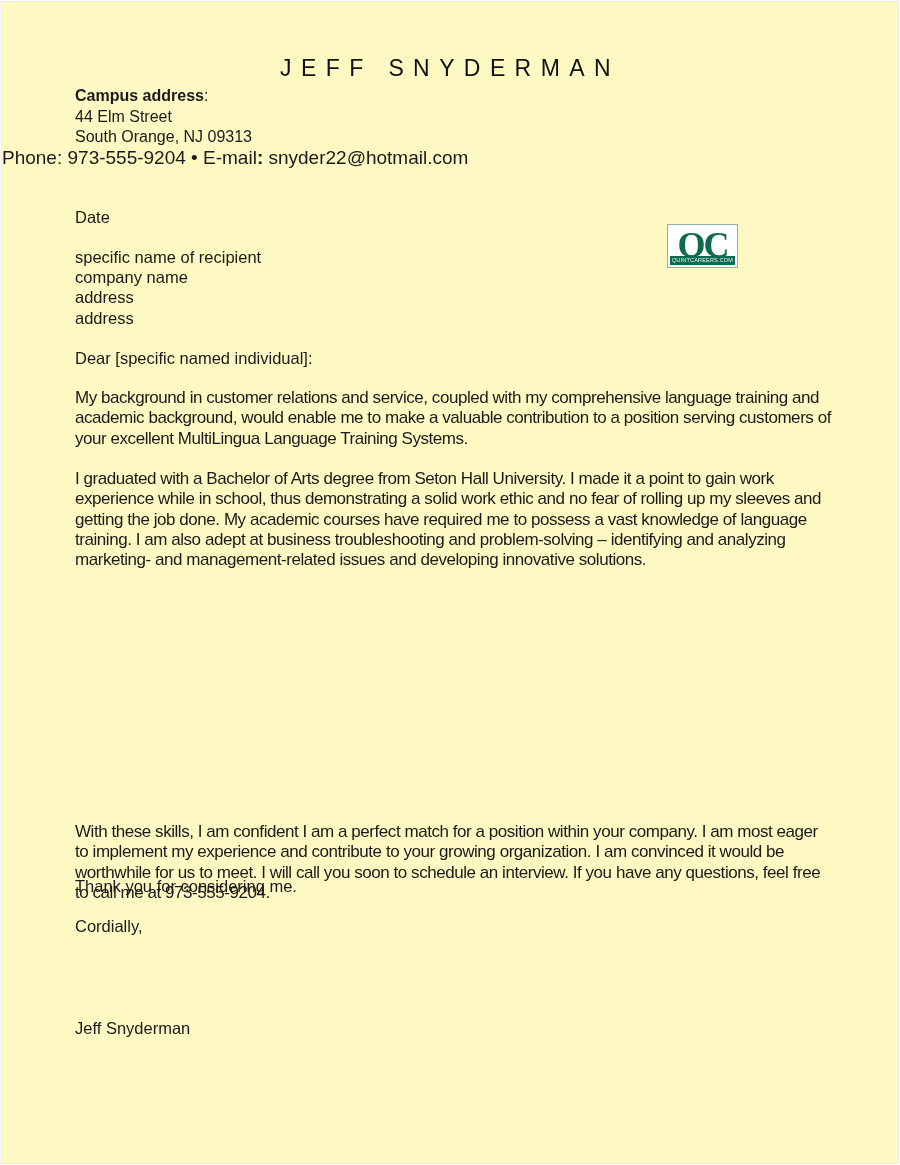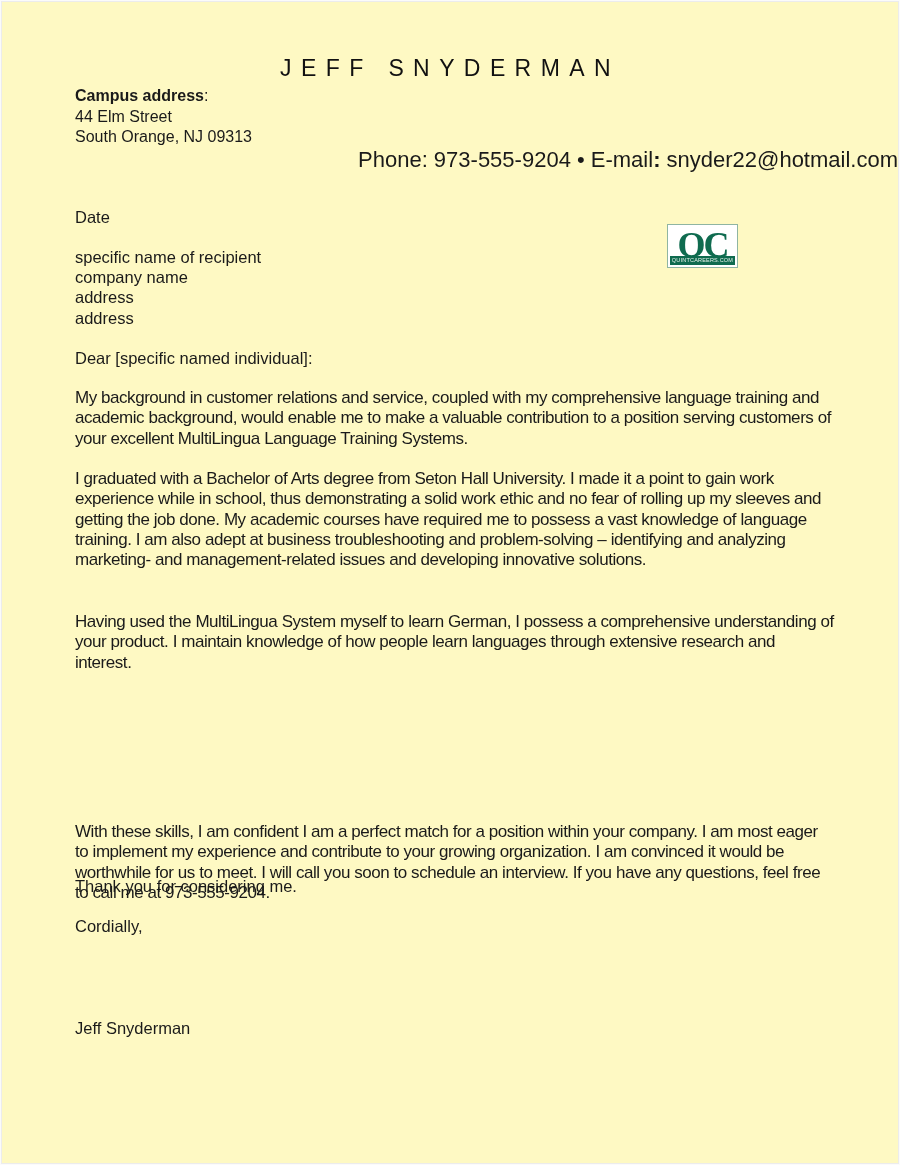--- a/index.html
+++ b/index.html
@@ -14,21 +14,21 @@
   }
   .abs { position: absolute; white-space: nowrap; }
   .title {
     left: 0; width: 896px; top: 53px; text-align: center;
     font-size: 23px; letter-spacing: 9.4px; color: #111;
   }
   .hdr { font-size: 16px; line-height: 20.5px; }
   .hdr b { font-weight: bold; }
   .left-addr { left: 73px; top: 84px; }
   .right-addr { right: 72px; top: 84px; text-align: right; }
-  .contact { left: 0; width: 896px; top: 145px; text-align: right; font-size: 22px; }
+  .contact { left: 0; width: 896px; top: 145px; text-align: left; font-size: 19px; }
   .contact b { font-weight: bold; }
   .txt { font-size: 16.5px; line-height: 20.2px; }
   .body-p {
     position: absolute; left: 73px; width: 760px;
     font-size: 17px; line-height: 20.3px; letter-spacing: -0.45px;
     white-space: normal; font-stretch: condensed;
   }
   .logo {
     position: absolute; left: 665px; top: 222px; width: 71px; height: 44px;
     border: 1px solid #8fb5a2; background: #fff; box-sizing: border-box;
@@ -73,20 +73,19 @@
 
   <div class="logo">
     <div class="qc">QC</div>
     <div class="bar">QUINTCAREERS.COM</div>
   </div>
 
   <div class="abs txt" style="left:73px; top:346px;">Dear [specific named individual]:</div>
 
   <div class="body-p" style="top:386px;">My background in customer relations and service, coupled with my comprehensive language training and academic background, would enable me to make a valuable contribution to a position serving customers of your excellent MultiLingua Language Training Systems.</div>
   <div class="body-p" style="top:467px;">I graduated with a Bachelor of Arts degree from Seton Hall University. I made it a point to gain work experience while in school, thus demonstrating a solid work ethic and no fear of rolling up my sleeves and getting the job done. My academic courses have required me to possess a vast knowledge of language training. I am also adept at business troubleshooting and problem-solving – identifying and analyzing marketing- and management-related issues and developing innovative solutions.</div>
-  <div class="body-p" style="top:610px;">Having used the MultiLingua System myself to learn German, I possess a comprehensive understanding of your product. I maintain knowledge of how people learn languages through extensive research and interest.</div>
   <div class="body-p" style="top:772px;margin-top:48px;">With these skills, I am confident I am a perfect match for a position within your company. I am most eager to implement my experience and contribute to your growing organization. I am convinced it would be worthwhile for us to meet. I will call you soon to schedule an interview. If you have any questions, feel free to call me at 973-555-9204.</div>
 
   <div class="abs txt" style="left:73px; top:874px;">Thank you for considering me.</div>
   <div class="abs txt" style="left:73px; top:914px;">Cordially,</div>
   <div class="abs txt" style="left:73px; top:1016px;">Jeff Snyderman</div>
 
 </div>
 
 </body></html>

